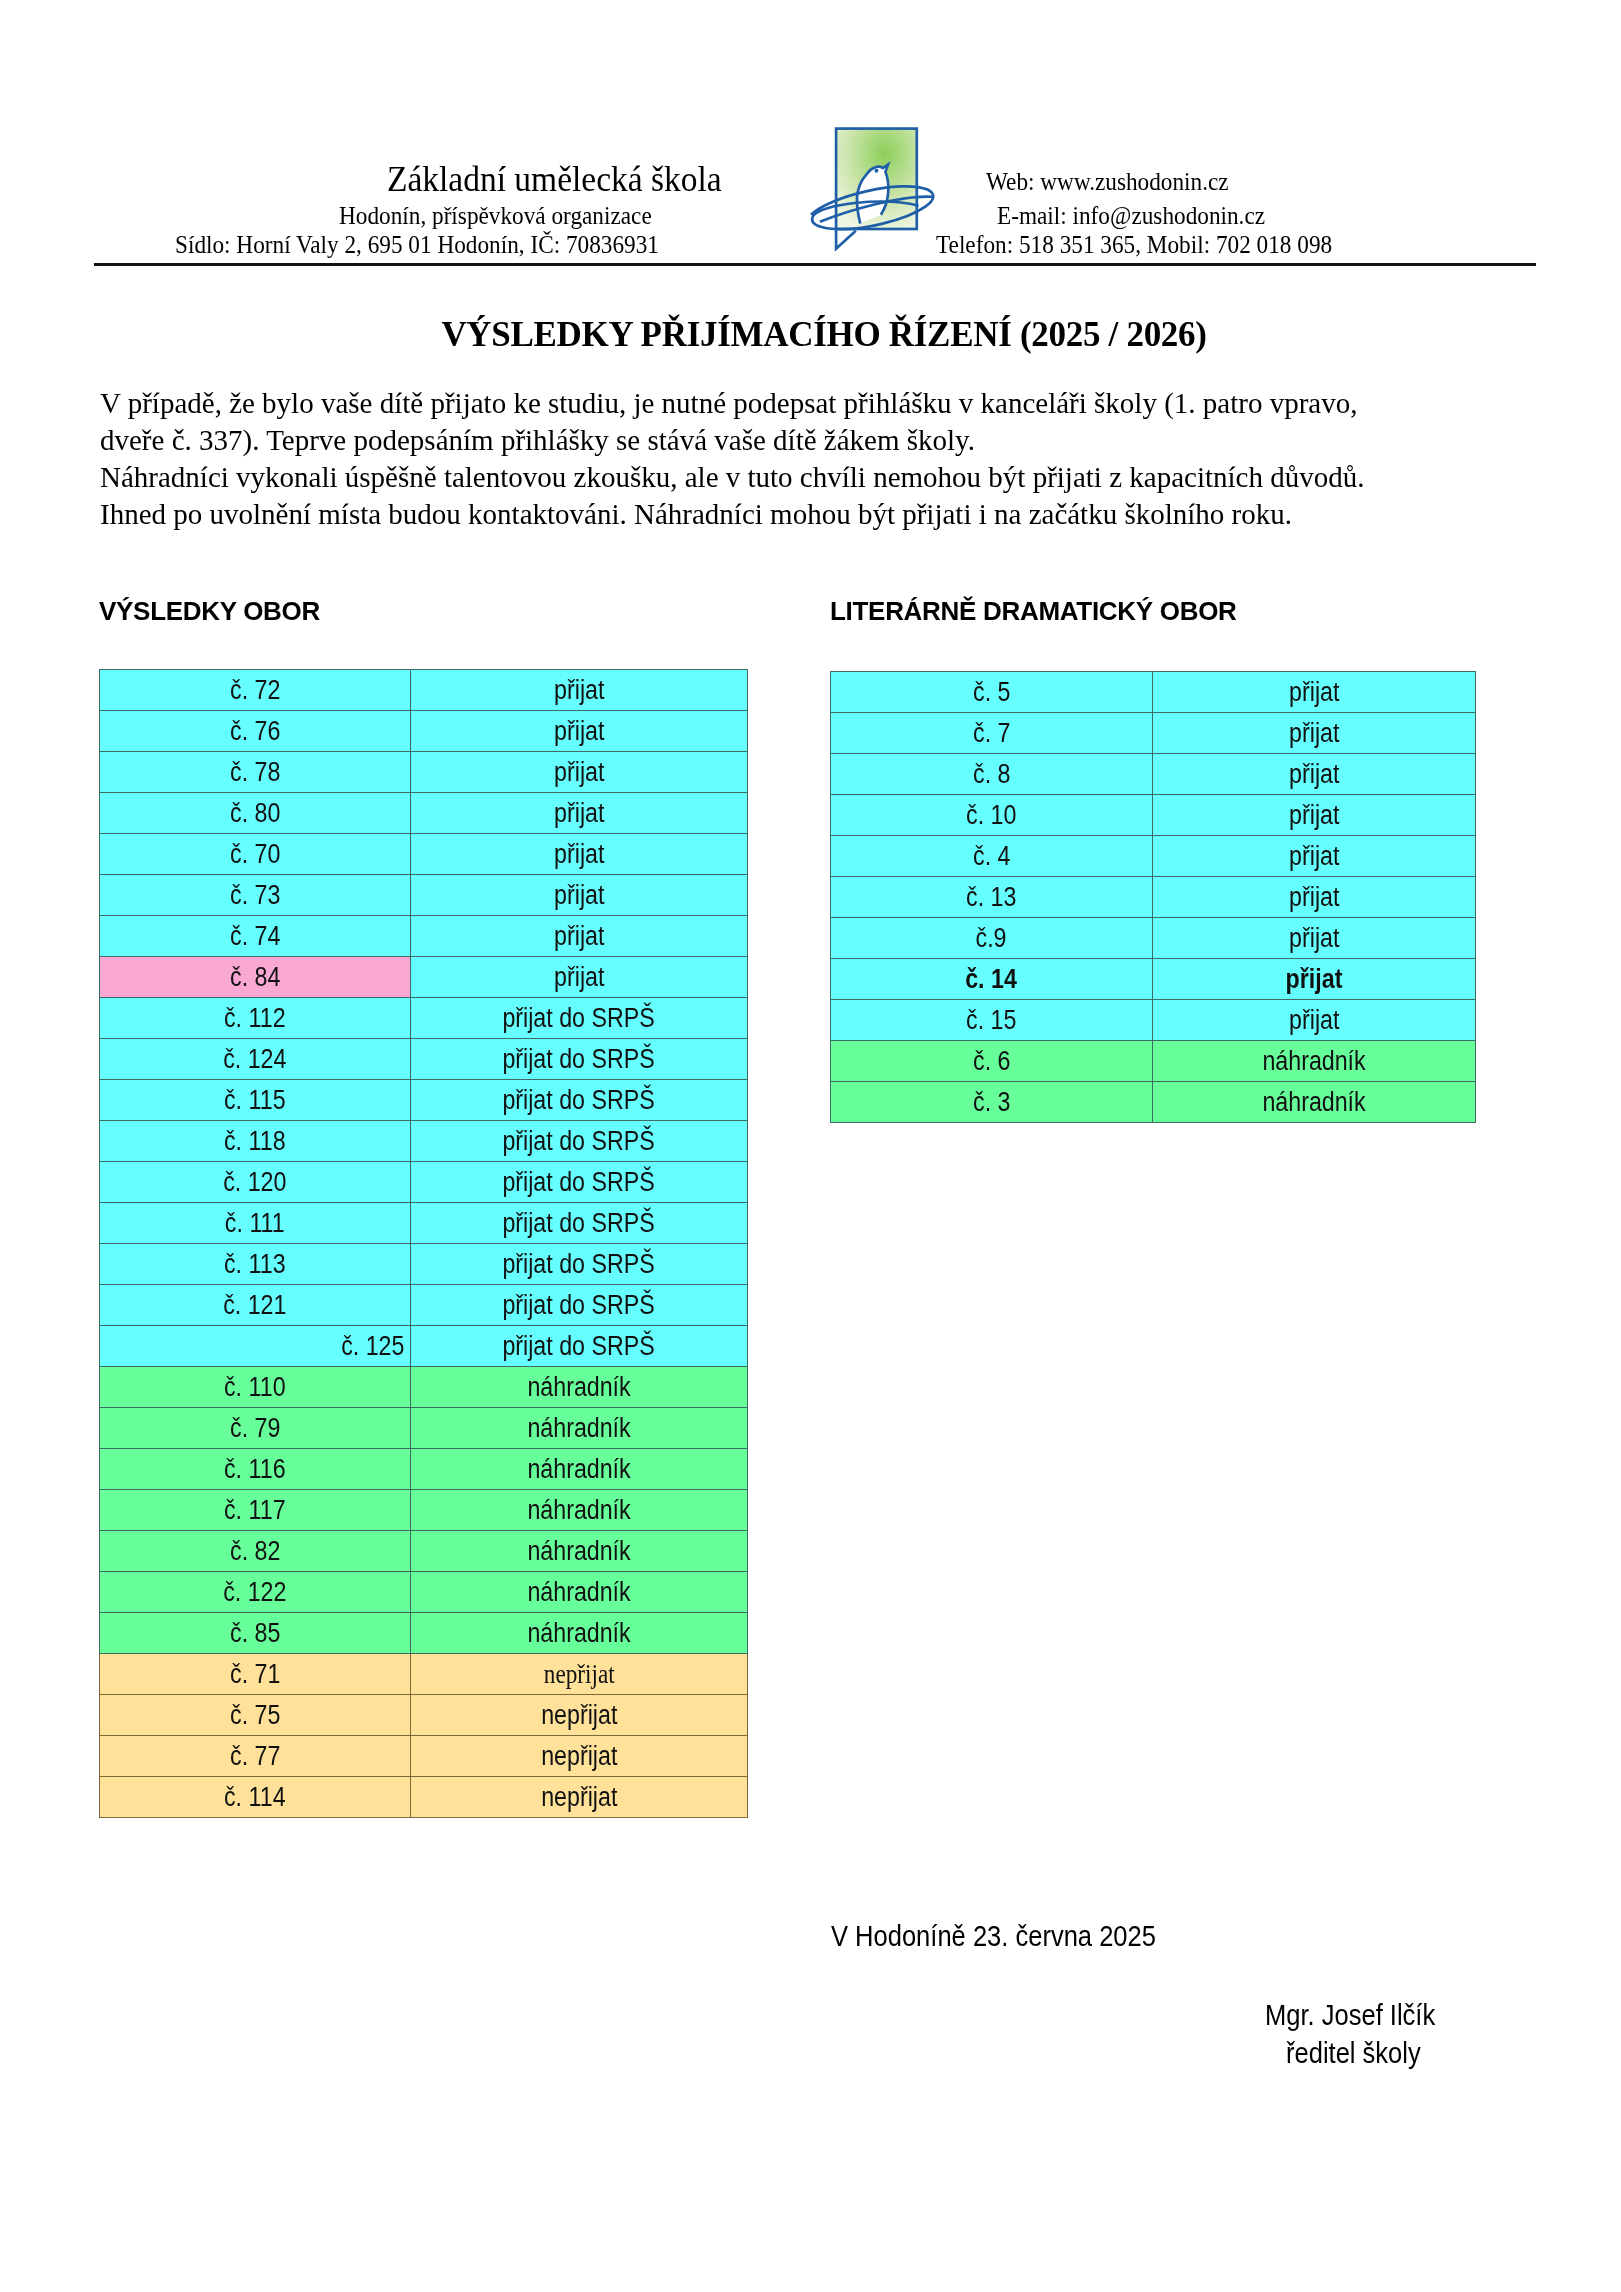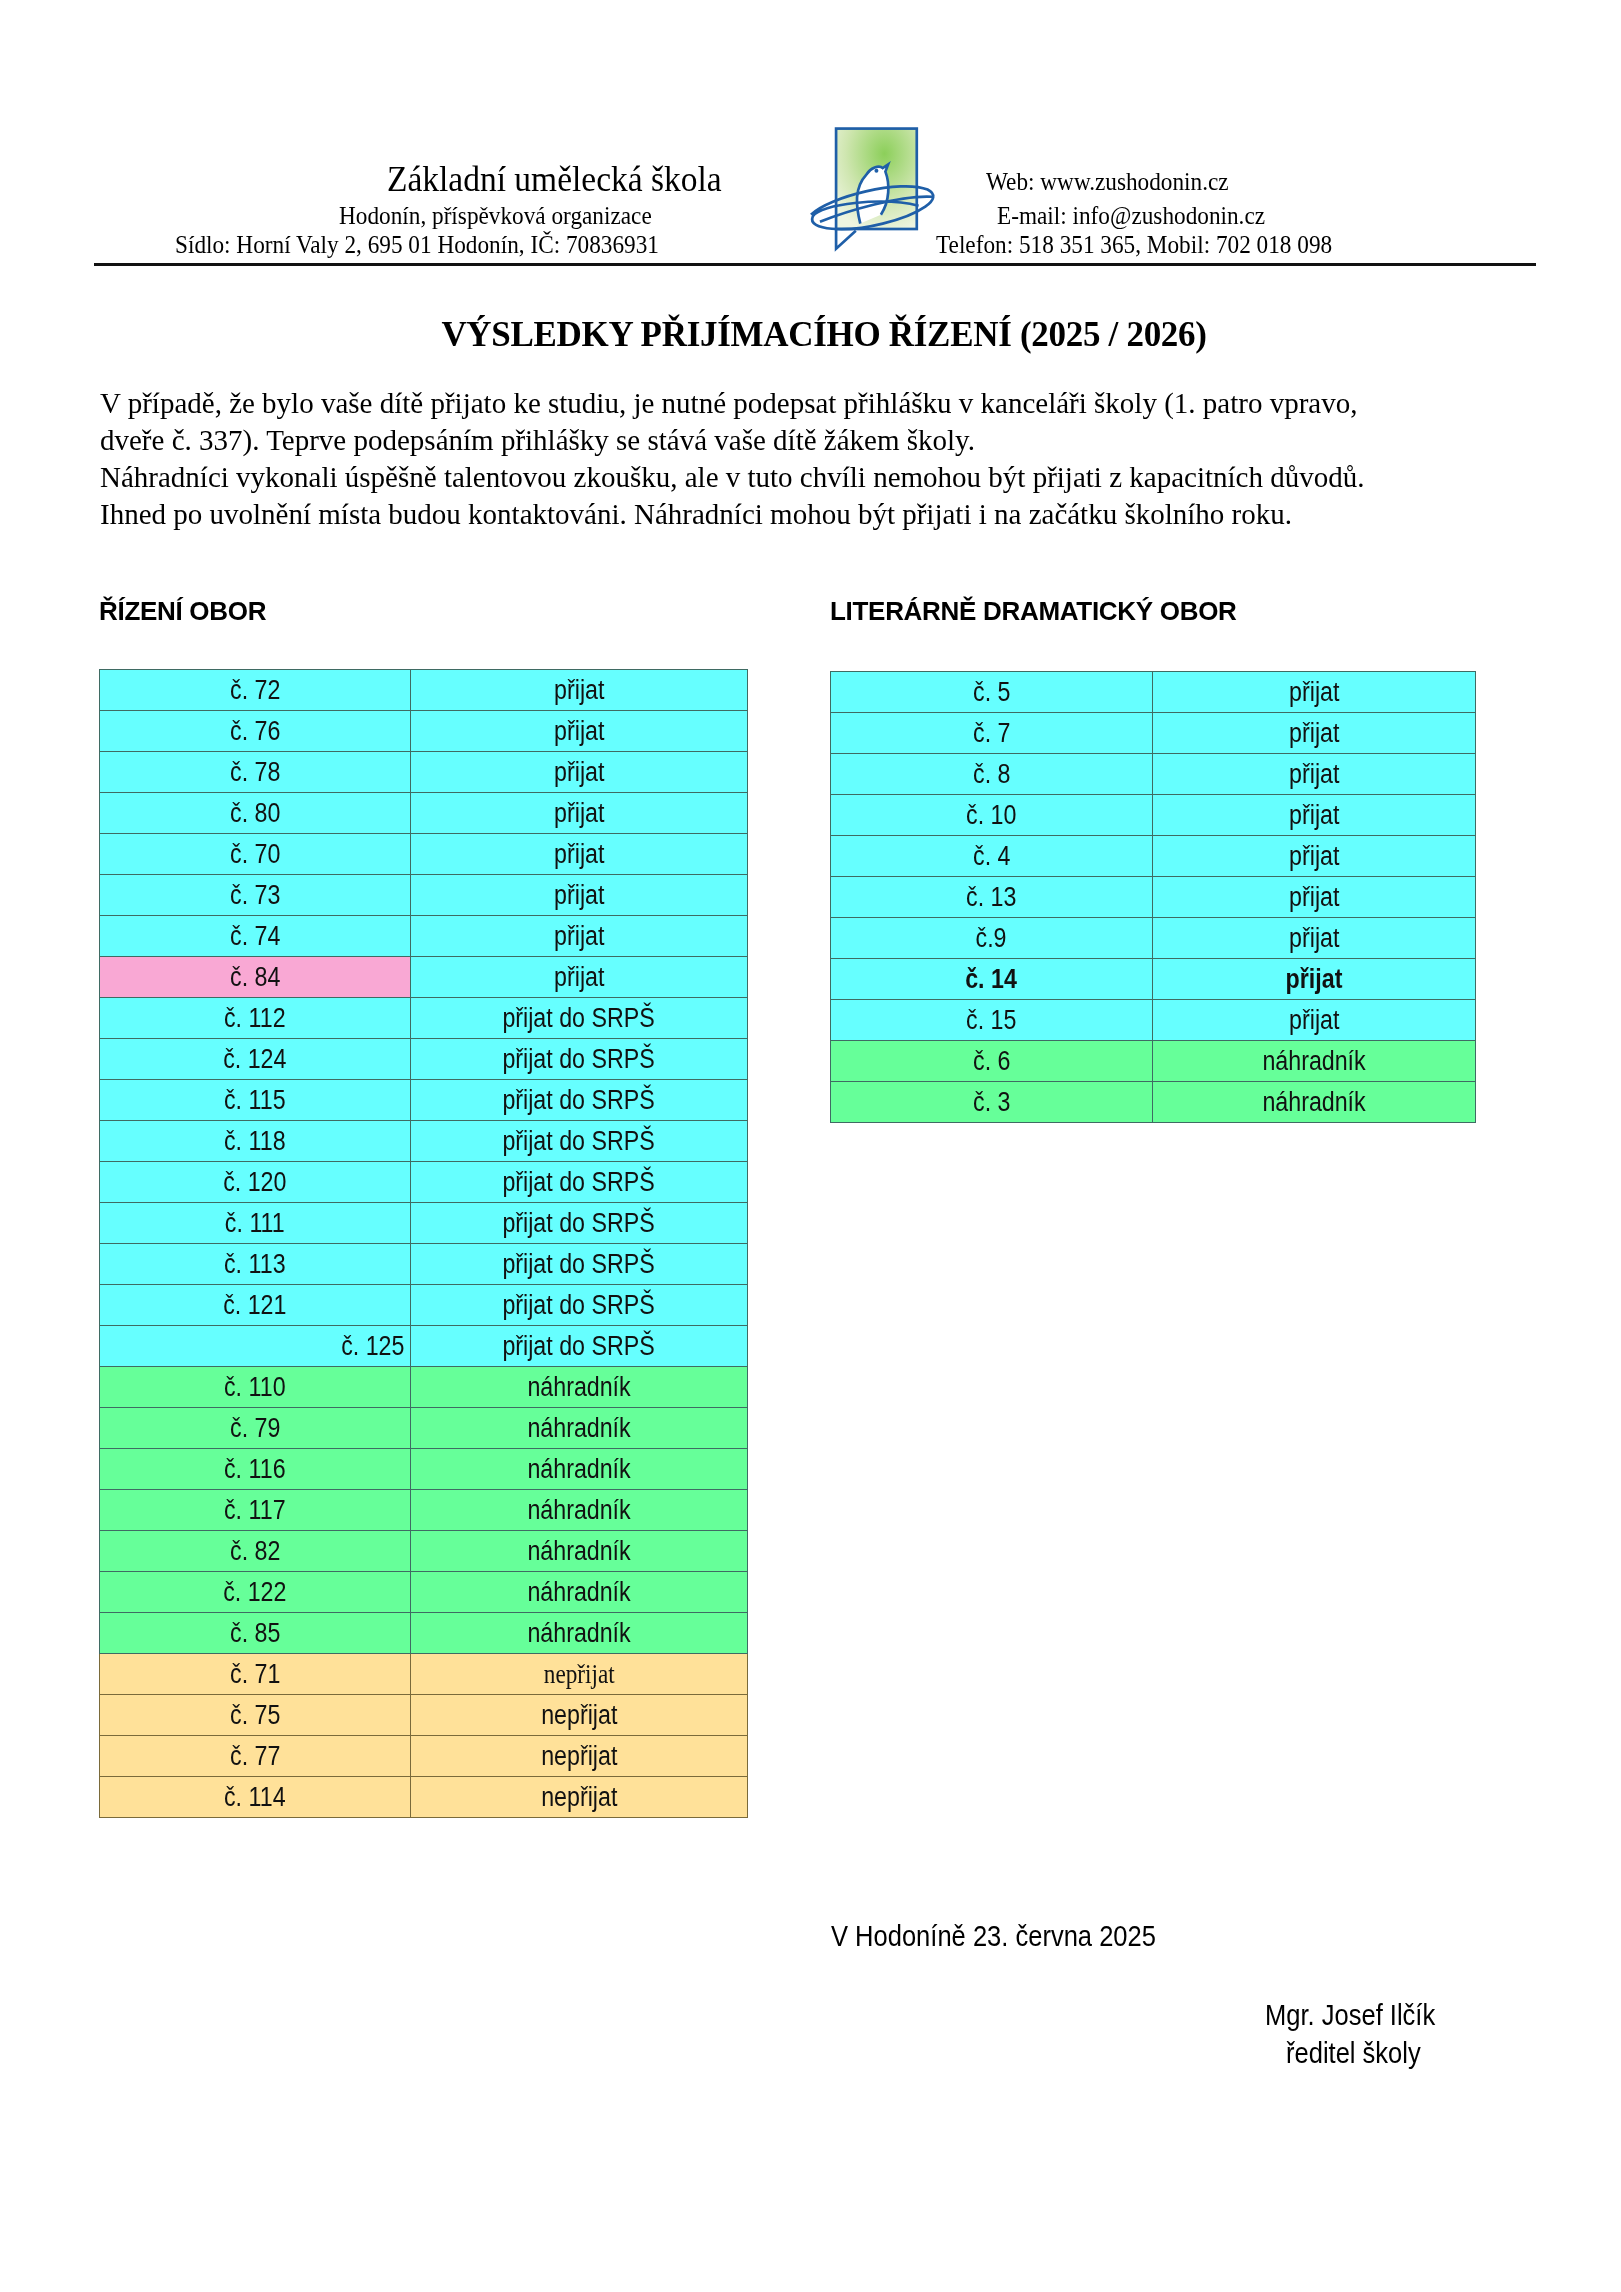--- a/index.html
+++ b/index.html
@@ -87,21 +87,21 @@
 
 <div class="abs serif" id="doc-title">VÝSLEDKY PŘIJÍMACÍHO ŘÍZENÍ (2025 / 2026)</div>
 
 <div class="serif" id="intro">
   <div class="line">V případě, že bylo vaše dítě přijato ke studiu, je nutné podepsat přihlášku v kanceláři školy (1. patro vpravo,</div>
   <div class="line">dveře č. 337).  Teprve podepsáním přihlášky se stává vaše dítě žákem školy.</div>
   <div class="line">Náhradníci vykonali úspěšně talentovou zkoušku, ale v tuto chvíli nemohou být přijati z kapacitních důvodů.</div>
   <div class="line">Ihned po uvolnění místa budou kontaktováni. Náhradníci mohou být přijati i na začátku školního roku.</div>
 </div>
 
-<div class="abs sans section-heading" id="heading-dance">ŘÍZENÍ OBOR</div>
+<div class="abs sans section-heading" id="heading-dance">VÝSLEDKY OBOR</div>
 <div class="abs sans section-heading" id="heading-drama">LITERÁRNĚ DRAMATICKÝ OBOR</div>
 
 <table class="results" id="table-dance">
   <colgroup>
       <col class="c1">
       <col class="c2">
     </colgroup>
   <tbody>
       <tr class="st-prijat" style="background: rgb(102, 255, 255);">
         <td style="background: rgb(102, 255, 255);"><span>č. 72</span></td>

